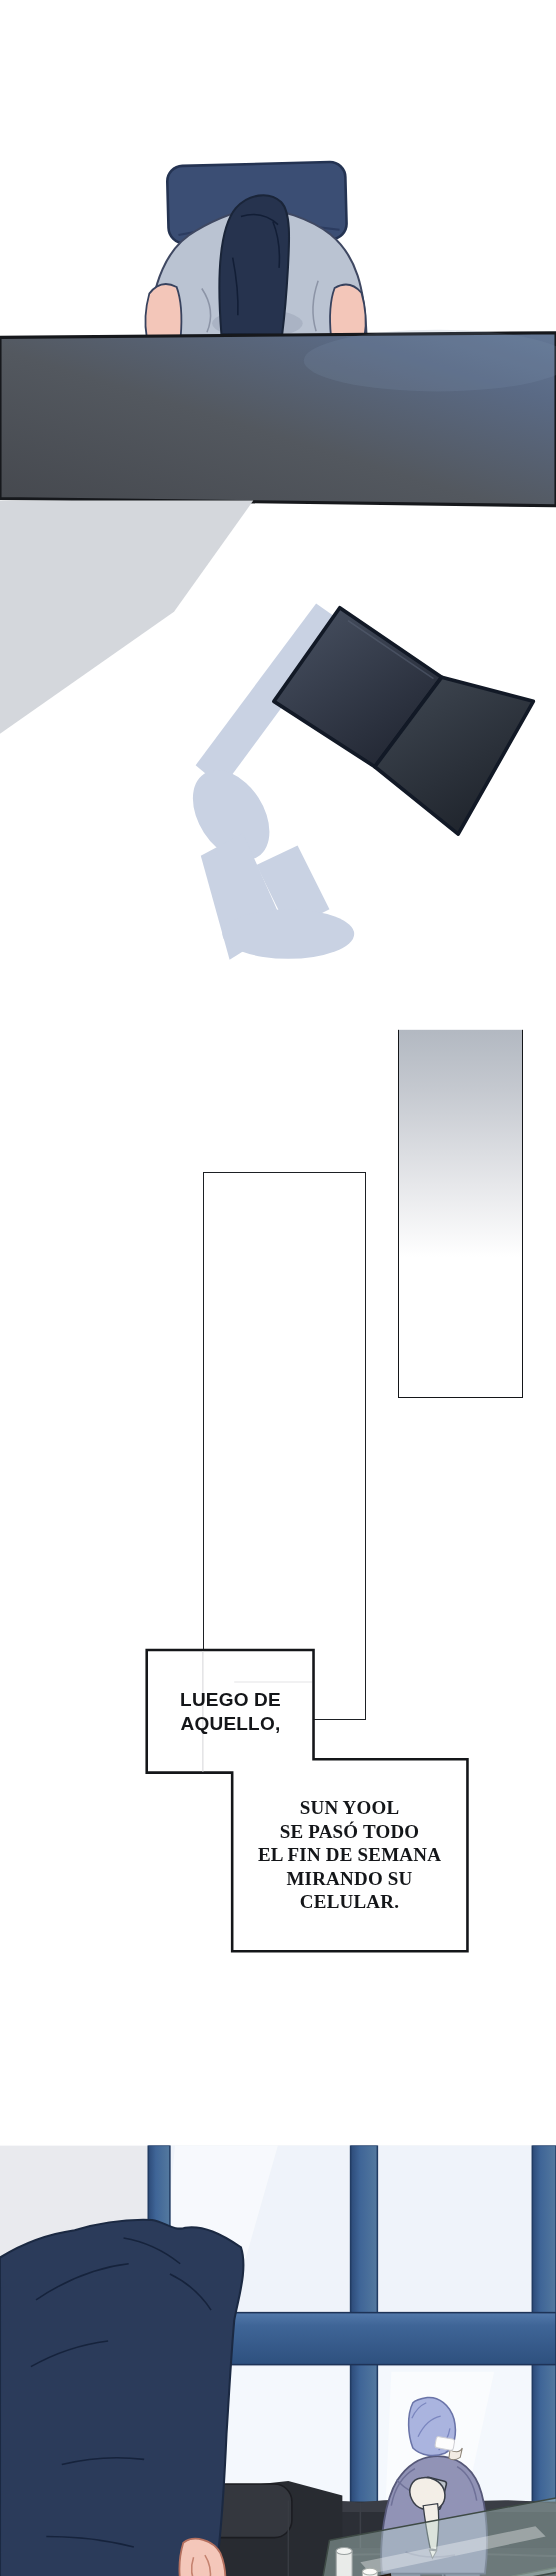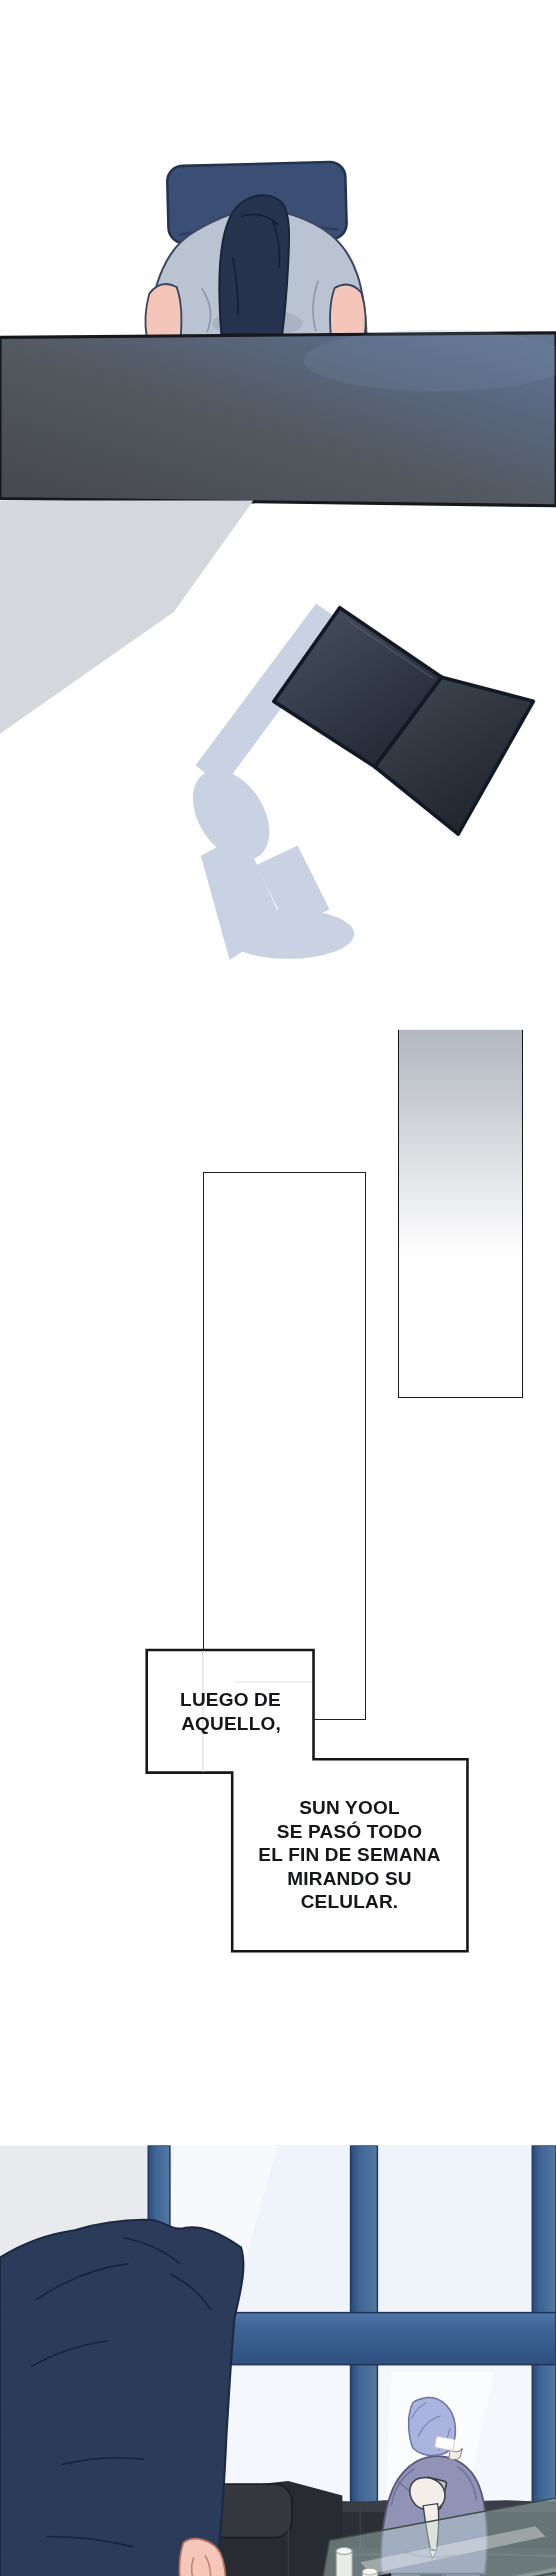--- a/index.html
+++ b/index.html
@@ -7,22 +7,22 @@
          font-family:"Liberation Sans","DejaVu Sans",sans-serif;}
   .abs{position:absolute;}
   svg{display:block;}
   .rect-frame{position:absolute;box-sizing:border-box;background:transparent;}
   #rect-gradient{left:398px;top:1028px;width:125px;height:370px;border:1.5px solid var(--ink,#15171b);
     background:linear-gradient(180deg,#b2b8c1 0%,#c4c8cf 16%,#e6e7ea 42%,#ffffff 62%);}
   #rect-tall{left:203px;top:1172px;width:163px;height:548px;border:1.5px solid #1d2024;}
   .nar-text{position:absolute;display:flex;align-items:center;justify-content:center;text-align:center;
     white-space:pre-line;color:var(--ink,#141619);font-weight:bold;font-size:19px;line-height:1.24;
     letter-spacing:0.2px;z-index:30;}
-  #txt-luego{left:147px;top:1650px;width:167px;height:123px;text-align:right;}
-  #txt-sunyool{left:232px;top:1759px;width:235px;height:192px;}
+  #txt-luego{left:147px;top:1650px;width:167px;height:123px;}
+  #txt-sunyool{left:232px;top:1759px;width:235px;height:192px;font-family:Liberation Serif, serif;}
   .outline-svg{position:absolute;left:0;z-index:20;}
   #scene-top{top:0;z-index:1;}
   #scene-living{top:2145px;z-index:5;}
   #mid-outline{top:1623px;}
 </style>
 </head>
 <body>
 
 <div id="stage">
 

